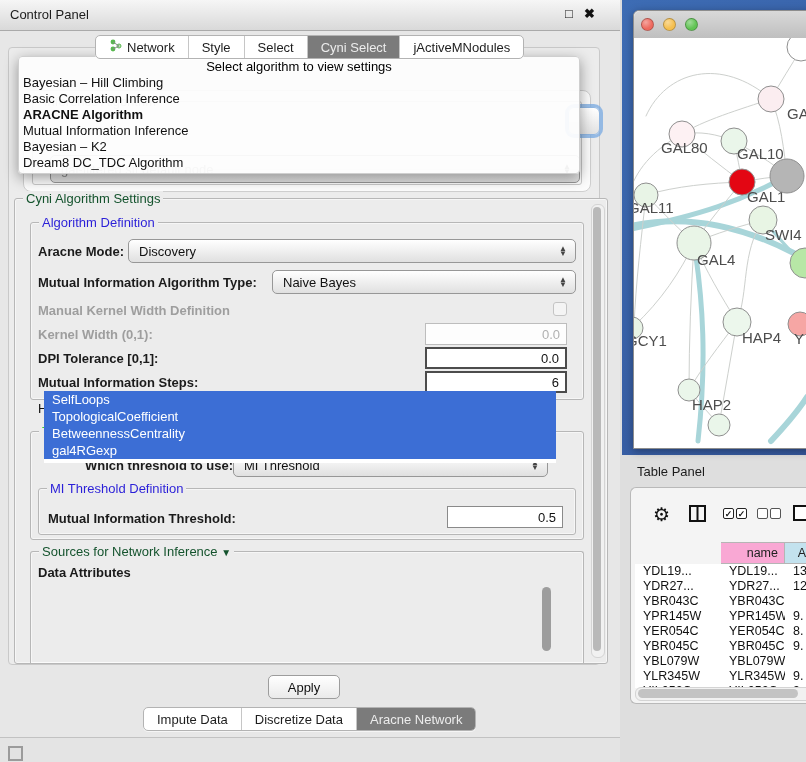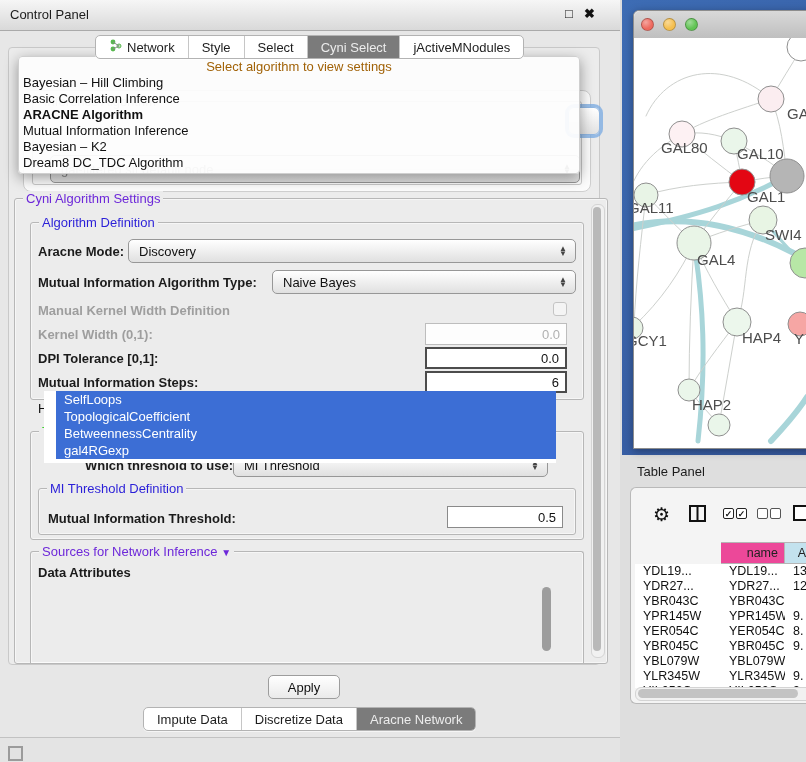--- a/index.html
+++ b/index.html
@@ -19,64 +19,64 @@
   .seg .tab.sel{background:#7b7b7b;color:#ececec;}
   
   #cp-content{left:8px;top:47px;width:590px;height:616px;background:#ececec;border:1px solid #c9c9c9;border-radius:4px;}
   #back-panel{left:14px;top:42px;width:566px;height:100px;background:#fcfcfc;border:1px solid #cfcfcf;border-radius:8px;}
   .ghost-group{border:1px solid #c9c9c9;border-radius:3px;}
   #ghost-label{font-size:13px;color:#9a9a9a;background:#fcfcfc;padding:0 3px;}
   #focus-combo{width:30px;height:26px;background:linear-gradient(#fff,#e2e2e2);border:1px solid #8fb6e2;border-radius:6px;box-shadow:0 0 0 3px rgba(120,170,225,.75);}
   
   #algo-dropdown{left:18px;top:56px;width:560px;height:116px;background:rgba(253,253,253,.94);
     border:1px solid #cfcfcf;border-radius:4px;box-shadow:0 4px 14px rgba(0,0,0,.38);z-index:30;}
-  #algo-placeholder{width:100%;text-align:center;font-size:13px;color:#a16207;padding-top:2px;height:16px;}
+  #algo-placeholder{width:100%;text-align:center;font-size:13px;color:#000000;padding-top:2px;height:16px;}
   .dd-item{font-size:13px;color:#111;padding:0 4px;height:16px;line-height:16px;white-space:nowrap;}
   
   .group{border:1px solid #b7b7b7;border-radius:3px;box-shadow:inset 0 0 0 1px rgba(255,255,255,.55);}
-  .legend{position:absolute;top:-8px;left:8px;background:#ececec;padding:0 3px;font-size:13px;color:#6d28d9;white-space:nowrap;}
+  .legend{position:absolute;top:-8px;left:8px;background:#ececec;padding:0 3px;font-size:13px;color:#14532d;white-space:nowrap;}
   .legend.blue{color:#2a1fd8;}
   .legend.green{color:#3ed32c;}
   .lbl{font-size:13px;color:#1b1b1b;font-weight:bold;white-space:nowrap;}
   .lbl.dis{color:#9e9e9e;}
   
   .combo{background:linear-gradient(#ffffff,#e0e0e0);border:1px solid #979797;border-radius:5px;height:24px;display:flex;align-items:center;box-sizing:border-box;}
   .combo .ctext{flex:1;font-size:13px;color:#111;padding-left:10px;white-space:nowrap;overflow:hidden;}
   .combo .arr{width:16px;display:flex;flex-direction:column;align-items:center;line-height:5px;font-size:8px;color:#444;padding-right:4px;}
   
   .tinput{background:#fff;box-sizing:border-box;font-size:13px;display:flex;align-items:center;justify-content:flex-end;padding-right:6px;height:22px;}
   .tinput.strong{border:2px solid #4c4c4c;color:#111;}
   .tinput.mid{border:1px solid #8a8a8a;color:#111;}
   .tinput.dis{border:1px solid #bdbdbd;color:#b0b0b0;background:#fdfdfd;}
   .chk{width:14px;height:14px;border:1px solid #c4c4c4;border-radius:3px;background:#f4f4f4;box-sizing:border-box;}
   
   .sb-track{background:#f1f1f1;border:1px solid #d4d4d4;border-radius:6px;}
   .sb-thumb{background:#b9b9b9;border-radius:6px;}
   
   #attr-list{left:44px;top:391px;width:512px;height:72px;background:#fff;overflow:hidden;}
-  .attr-item{height:17px;line-height:17px;background:#3c6ed5;color:#fff;font-size:13px;padding-left:8px;margin-left:12px;}
+  .attr-item{height:17px;line-height:17px;background:#3c6ed5;color:#fff;font-size:13px;padding-left:8px;}
   
   #apply-btn{left:268px;top:675px;width:70px;height:22px;background:linear-gradient(#fff,#eaeaea);border:1px solid #9d9d9d;border-radius:5px;
     font-size:13px;color:#111;display:flex;align-items:center;justify-content:center;}
   
   #right-col{left:620px;top:0;width:186px;height:762px;background:#dedede;}
   #net-frame{left:2px;top:0;width:184px;height:455px;background:linear-gradient(135deg,#3d6cb4,#35589d);}
   #net-window{left:11px;top:10px;width:200px;height:437px;background:#fff;border:1px solid #8d8d8d;border-radius:6px 6px 0 0;box-shadow:0 2px 8px rgba(0,0,0,.35);}
   #net-titlebar{left:0;top:0;width:100%;height:27px;background:linear-gradient(#d9d9d9,#bfbfbf);border-bottom:1px solid #9a9a9a;border-radius:6px 6px 0 0;}
   .tl{width:13px;height:13px;border-radius:50%;top:7px;box-sizing:border-box;}
   #net-canvas{left:0;top:27px;width:173px;height:410px;background:#fff;overflow:hidden;}
   #tp-title{font-size:13px;color:#1c1c1c;}
   #table-panel{left:10px;top:487px;width:182px;height:215px;background:#f4f4f4;border:1px solid #b9b9b9;border-radius:6px 0 0 6px;border-right:none;}
   .tb-ic{color:#111;}
   .mini-chk{width:11px;height:11px;border:1.5px solid #222;border-radius:2px;display:inline-flex;align-items:center;justify-content:center;font-size:9px;font-weight:bold;color:#111;background:#fff;box-sizing:border-box;}
   .tbl-head{display:flex;position:absolute;left:4px;top:54px;width:178px;height:22px;font-size:12.5px;color:#222;}
   .th-cell{display:flex;align-items:center;justify-content:flex-end;padding-right:6px;box-sizing:border-box;border:1px solid #b5b5b5;border-left:none;}
   .th-cell:first-child{border-left:3px solid #14b8a6;margin-top:36px;}
   .th-cell.hl{background:#c3e2ee;}
-  .th-cell.plain{background:#ec4899;}
+  .th-cell.plain{background:#f9a8d4;}
   .tbl-rows{position:absolute;left:4px;top:76px;width:178px;height:124px;background:#fff;overflow:hidden;font-size:12.5px;color:#111;}
   .t-row{display:flex;height:15px;line-height:15px;}
   .t-cell{padding-left:8px;box-sizing:border-box;white-space:nowrap;overflow:hidden;}
   #mini-win-icon{left:8px;top:746px;width:15px;height:15px;border:2px solid #9b9b9b;background:#e2e2e2;box-sizing:border-box;}
   svg text{font-family:"Liberation Sans",sans-serif;}
 </style>
 </head>
 <body>
 
 <div id="control-panel" class="abs">

